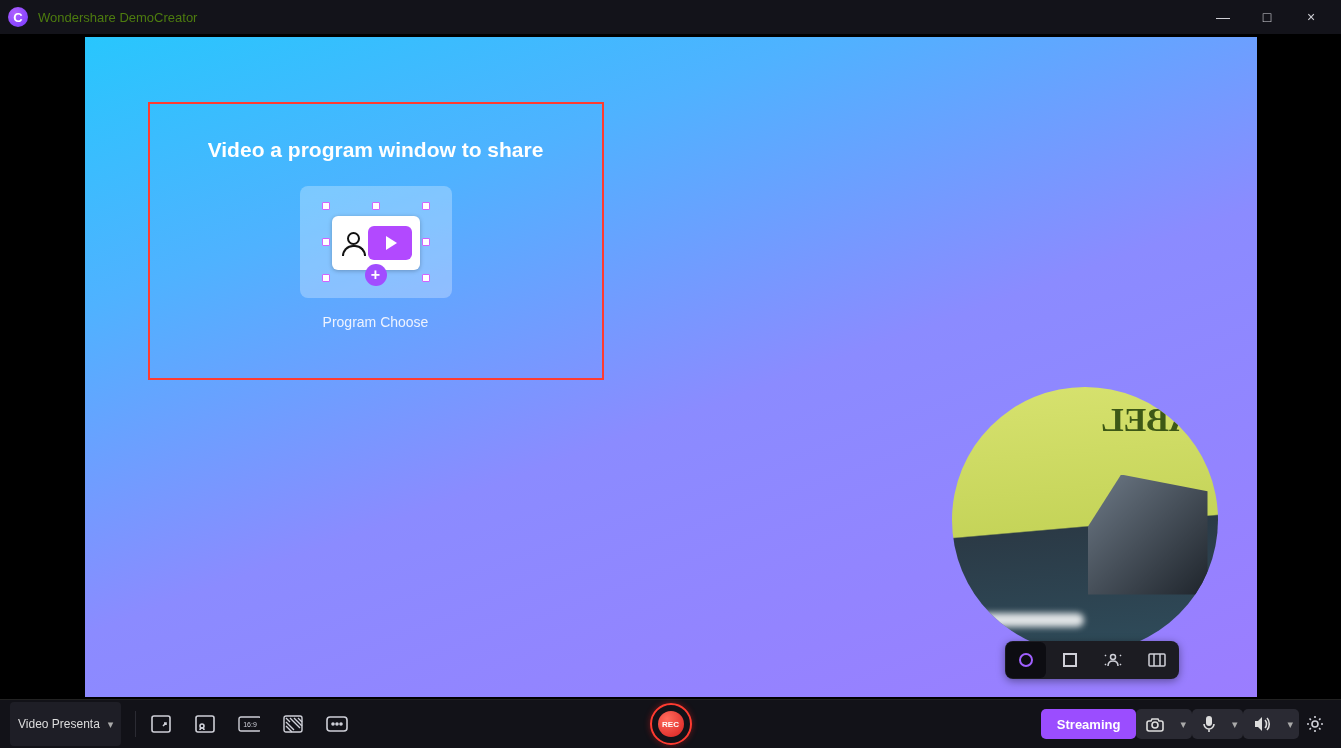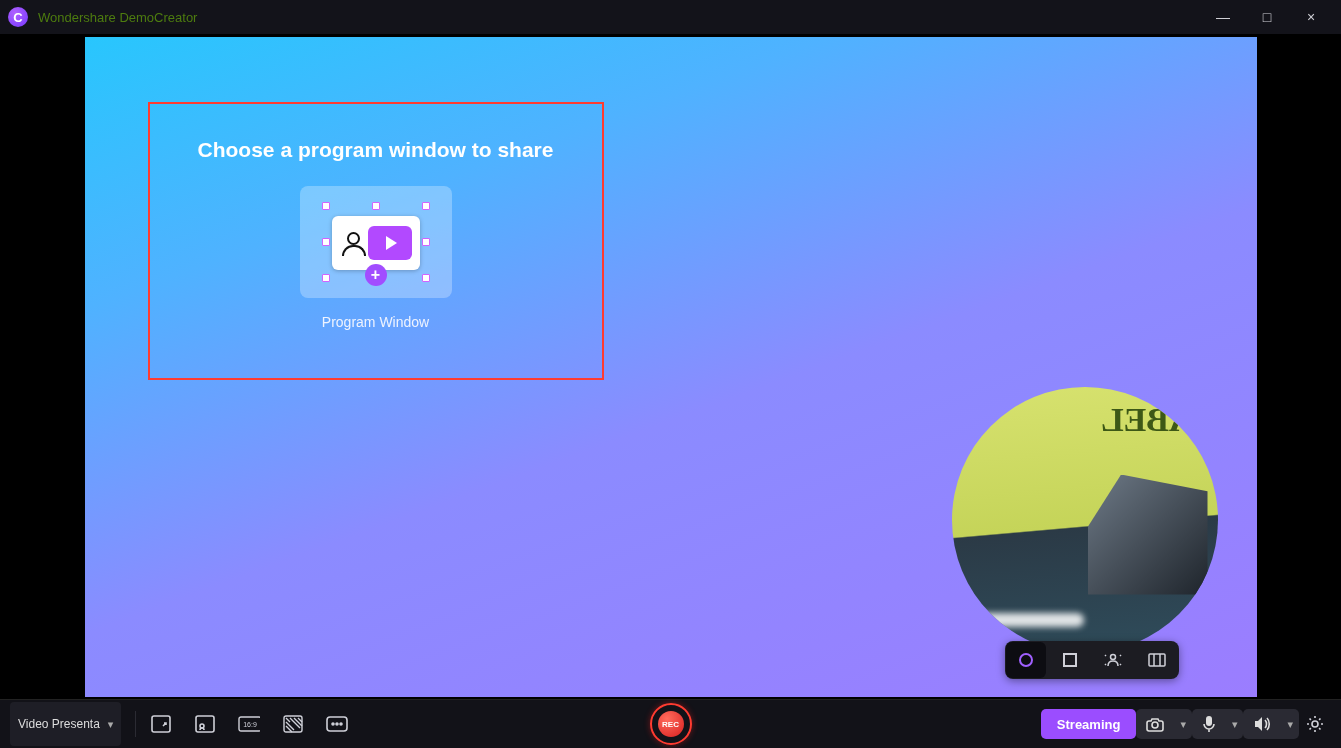--- a/index.html
+++ b/index.html
@@ -78,39 +78,39 @@
     <div class="win-ctrls">
       <div class="win-ctrl">—</div>
       <div class="win-ctrl">□</div>
       <div class="win-ctrl">×</div>
     </div>
   </div>
 
   <div class="main">
     <div class="canvas">
       <div class="dialog">
-        <div class="dialog-title">Choose a program window to share</div>
+        <div class="dialog-title">Video a program window to share</div>
         <div class="card">
           <div class="card-tile">
             <div class="selbox">
               <div class="frame"></div>
               <div class="person"></div>
               <div class="play"></div>
               <div class="handle8 h-tl"></div>
                 <div class="handle8 h-t"></div>
                 <div class="handle8 h-tr"></div>
               <div class="handle8 h-l"></div>
                 <div class="handle8 h-r"></div>
               <div class="handle8 h-bl"></div>
                 <div class="handle8 h-b"></div>
                 <div class="handle8 h-br"></div>
               <div class="addbadge">+</div>
             </div>
           </div>
-          <div class="card-label">Program Window</div>
+          <div class="card-label">Program Choose</div>
         </div>
       </div>
 
       <div class="webcam">
         <div class="wc-bg"></div>
         <div class="wc-obj"></div>
         <div class="wc-glare"></div>
         <div class="wc-ink">ABEL</div>
       </div>
 

